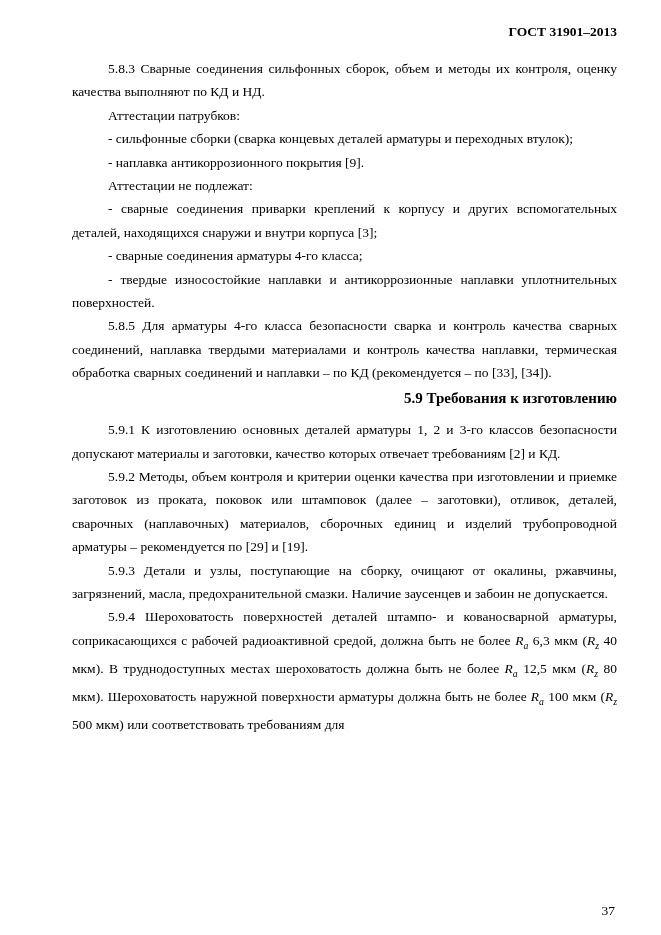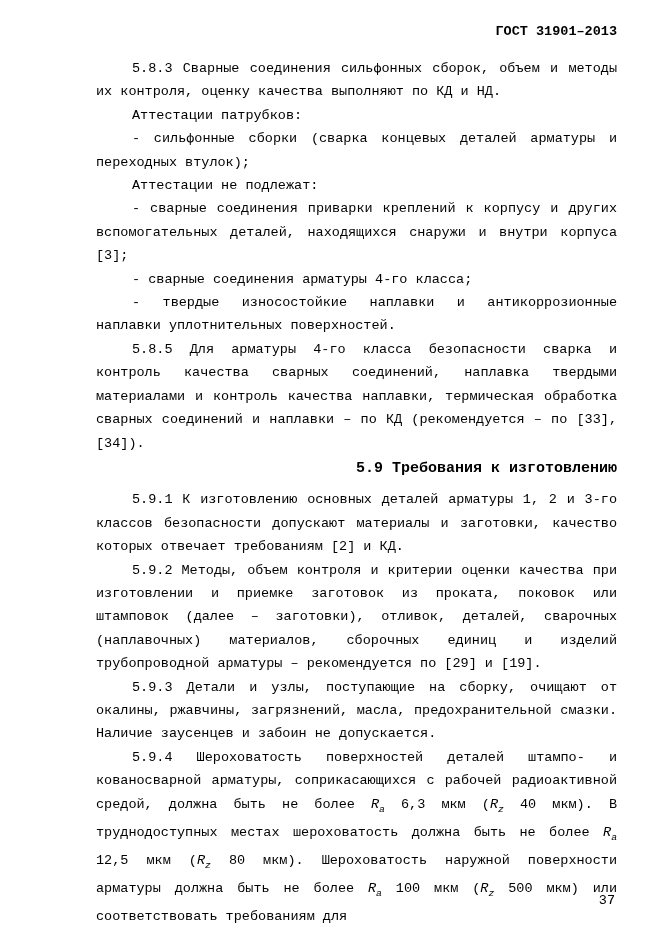--- a/index.html
+++ b/index.html
@@ -8,35 +8,34 @@
     background: #ffffff;
   }
   .page {
     position: relative;
     width: 661px;
     height: 935px;
     margin: 0 auto;
     background: #ffffff;
     box-sizing: border-box;
     padding: 24px 44px 0 72px;
-    font-family: Liberation Mono, monospace;
+    font-family: Liberation Serif, serif;
     font-size: 13.5px;
     color: #000000;
     overflow: hidden;
   }
   .doc-header {
     text-align: right;
     font-weight: bold;
     font-size: 13.5px;
     line-height: 16px;
     margin-bottom: 17px;
   }
   .doc-body {
     text-align: justify;
-    margin-left: 24px;
   }
   .para {
     margin: 0;
     text-indent: 36px;
     text-align: justify;
     line-height: 23.4px;
     font-size: 13.5px;
     font-weight: normal;
   }
   .heading {
@@ -50,37 +49,38 @@
   .ital {
     font-style: italic;
   }
   sub.ital {
     font-size: 0.72em;
     font-style: italic;
   }
   .page-footer {
     position: absolute;
     right: 46px;
-    bottom: 26px;
+    bottom: 16px;
     font-size: 13.5px;
     line-height: 16px;
   }
 </style>
 </head>
 <body>
 
 <div class="page">
   <div class="doc-header">
     <span>ГОСТ 31901–2013</span>
   </div>
 
   <div class="doc-body">
       <p class="para">5.8.3 Сварные соединения сильфонных сборок, объем и методы их контроля, оценку качества выполняют по КД и НД.</p>
       <p class="para">Аттестации патрубков:</p>
       <p class="para">- сильфонные сборки (сварка концевых деталей арматуры и переходных втулок);</p>
+      <p class="para">- наплавка антикоррозионного покрытия [9].</p>
       <p class="para">Аттестации не подлежат:</p>
       <p class="para">- сварные соединения приварки креплений к корпусу и других вспомогательных деталей, находящихся снаружи и внутри корпуса [3];</p>
       <p class="para">- сварные соединения арматуры 4-го класса;</p>
       <p class="para">- твердые износостойкие наплавки и антикоррозионные наплавки уплотнительных поверхностей.</p>
       <p class="para">5.8.5 Для арматуры 4-го класса безопасности сварка и контроль качества сварных соединений, наплавка твердыми материалами и контроль качества наплавки, термическая обработка сварных соединений и наплавки – по КД (рекомендуется – по [33], [34]).</p>
       <h2 class="heading">5.9 Требования к изготовлению</h2>
       <p class="para">5.9.1 К изготовлению основных деталей арматуры 1, 2 и 3-го классов безопасности допускают материалы и заготовки, качество которых отвечает требованиям [2] и КД.</p>
       <p class="para">5.9.2 Методы, объем контроля и критерии оценки качества при изготовлении и приемке заготовок из проката, поковок или штамповок (далее – заготовки), отливок, деталей, сварочных (наплавочных) материалов, сборочных единиц и изделий трубопроводной арматуры – рекомендуется по [29] и [19].</p>
       <p class="para">5.9.3 Детали и узлы, поступающие на сборку, очищают от окалины, ржавчины, загрязнений, масла, предохранительной смазки. Наличие заусенцев и забоин не допускается.</p>
       <p class="para">5.9.4 Шероховатость поверхностей деталей штампо- и кованосварной арматуры, соприкасающихся с рабочей радиоактивной средой, должна быть не более <span class="ital">R</span><sub class="ital">a</sub> 6,3 мкм (<span class="ital">R</span><sub class="ital">z</sub> 40 мкм). В труднодоступных местах шероховатость должна быть не более <span class="ital">R</span><sub class="ital">a</sub> 12,5 мкм (<span class="ital">R</span><sub class="ital">z</sub> 80 мкм). Шероховатость наружной поверхности арматуры должна быть не более <span class="ital">R</span><sub class="ital">a</sub> 100 мкм (<span class="ital">R</span><sub class="ital">z</sub> 500 мкм) или соответствовать требованиям для</p>

